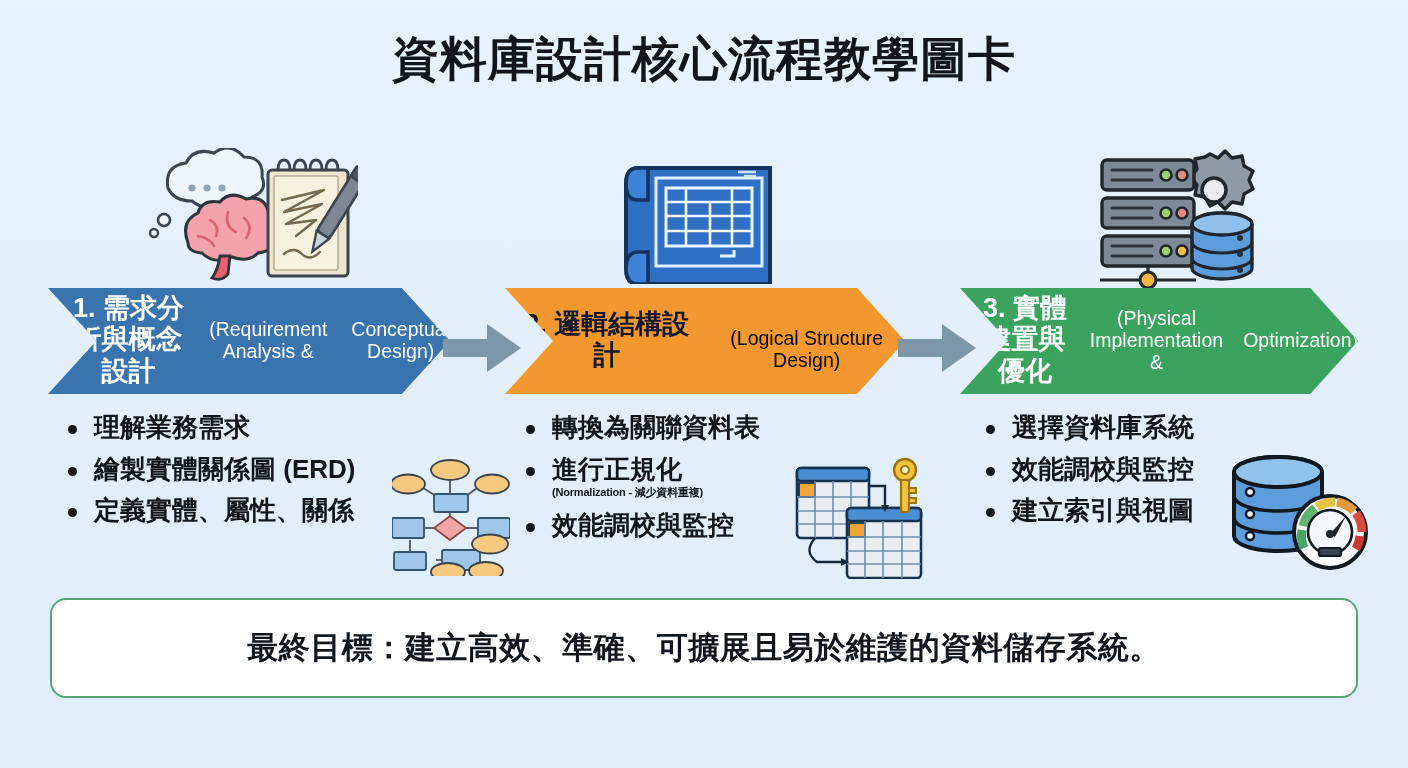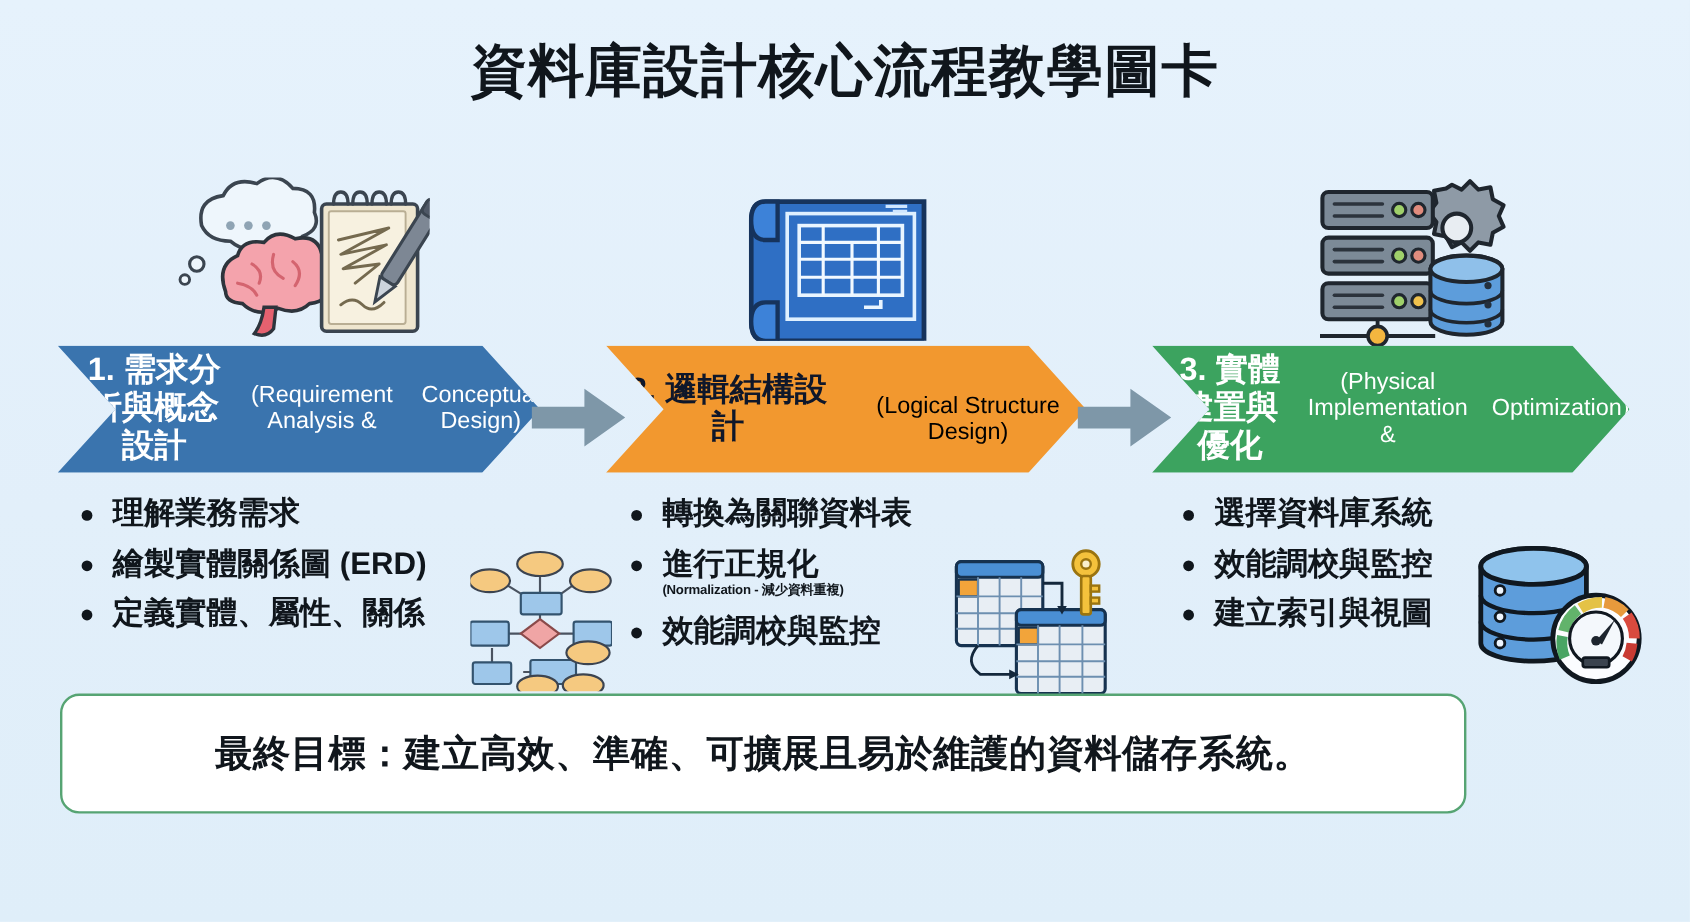--- a/index.html
+++ b/index.html
@@ -126,22 +126,22 @@
     color: #10161c;
     margin-top: 2px;
     letter-spacing: -0.2px;
   }
   .col-icon { position: absolute; }
 
   
   .footer {
     position: absolute;
     left: 50px;
-    top: 578px;
-    width: 1172px;
+    top: 598px;
+    width: 1308px;
     height: 100px;
     background: #ffffff;
     border: 2.5px solid #56a473;
     border-radius: 16px;
     box-sizing: border-box;
     display: flex;
     align-items: center;
     justify-content: center;
   }
   .footer-text {

